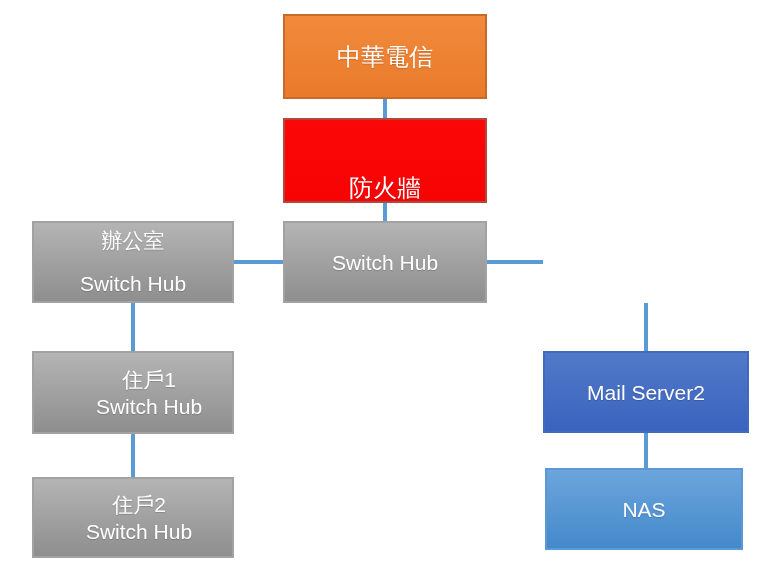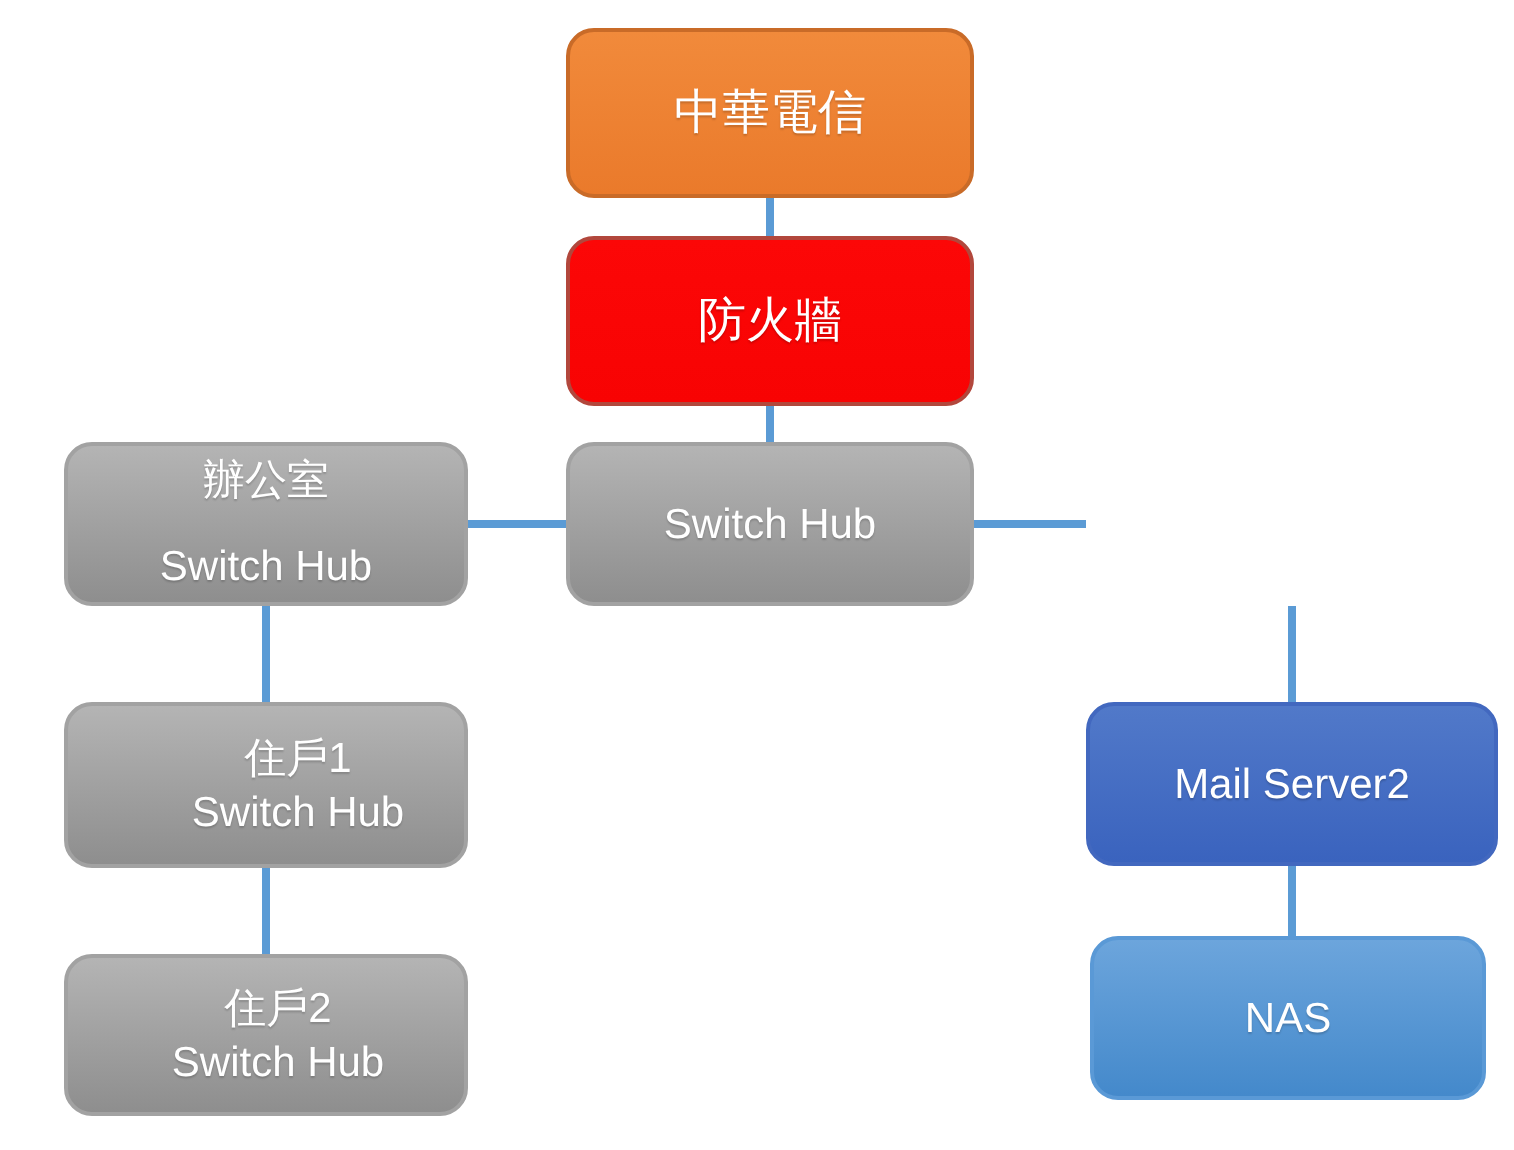--- a/index.html
+++ b/index.html
@@ -18,36 +18,36 @@
   .node {
     position: absolute;
     box-sizing: border-box;
     display: flex;
     flex-direction: column;
     align-items: center;
     justify-content: center;
     color: #ffffff;
     text-align: center;
     text-shadow: 0 1px 1px rgba(0,0,0,0.18);
-    border-radius: 14px;
   }
   .node .line1, .node .line2 {
     font-size: 21px;
     line-height: 27px;
     white-space: nowrap;
   }
   .node.big .line1 { font-size: 24px; }
 
   .style-orange {
     background: linear-gradient(to bottom, #F18A3B, #EA7A2B);
     border: 2px solid #C96B28;
   }
   .style-red {
     background: linear-gradient(to bottom, #FC0707, #F80303);
     border: 2px solid #B2473C;
+    justify-content: flex-end;
   }
   .style-gray {
     background: linear-gradient(to bottom, #B4B4B4, #8E8E8E);
     border: 2px solid #A2A2A2;
   }
   .style-gold {
     background: linear-gradient(to bottom, #FFC833, #E8AD04);
     border: 2px solid #EDB704;
   }
   .style-blue {

